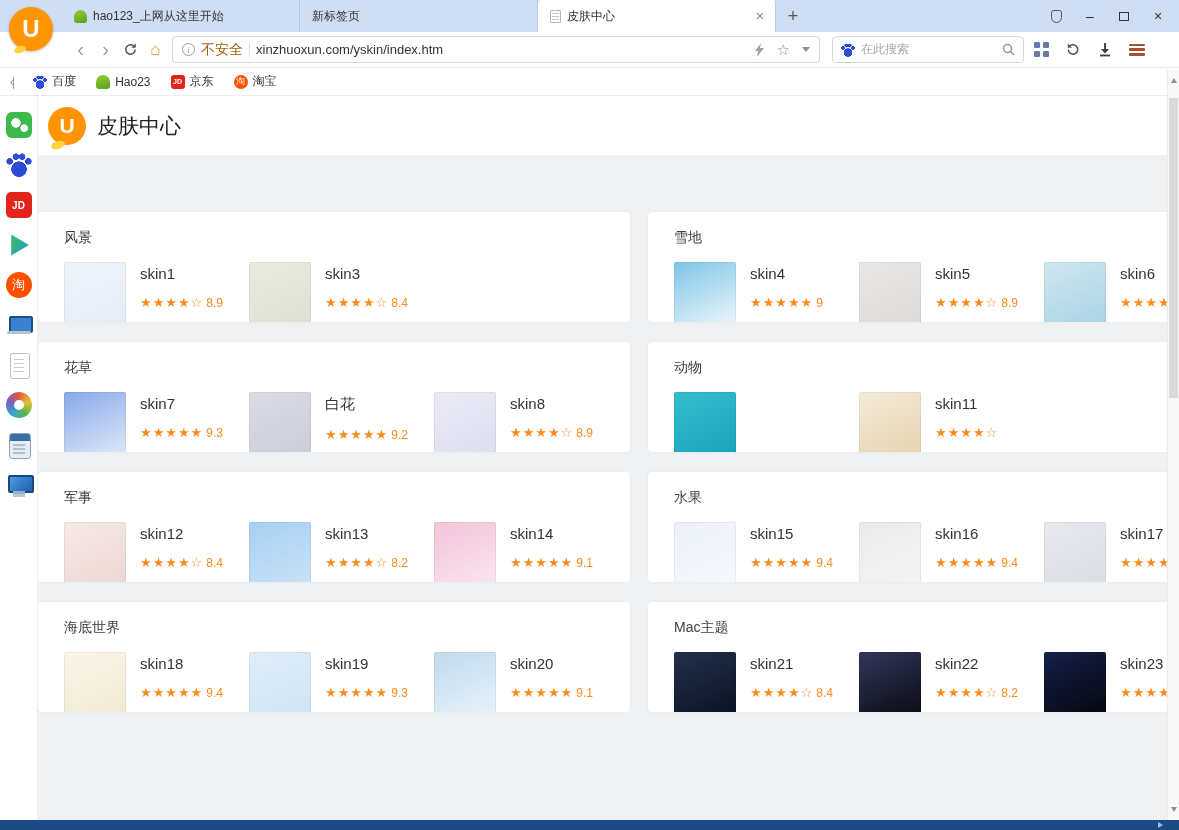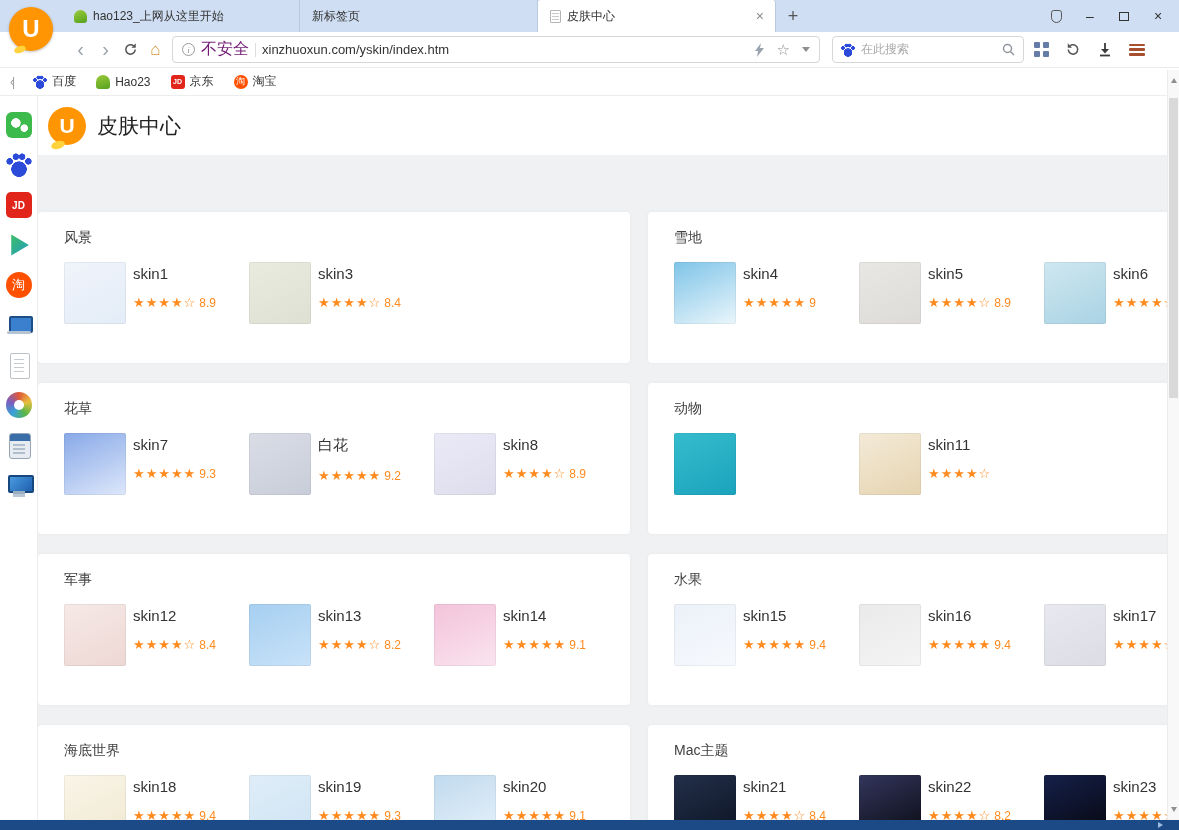--- a/index.html
+++ b/index.html
@@ -27,21 +27,21 @@
   .uc-logo { position: absolute; left: 9px; top: 7px; width: 44px; height: 44px; border-radius: 50%; background: #ff9502; z-index: 5; display: flex; align-items: center; justify-content: center; box-shadow: 0 1px 3px rgba(0,0,0,.25); cursor: pointer; }
   .uc-logo::before { content: "U"; color: #fff; font-size: 24px; font-weight: bold; }
   .uc-logo::after { content: ""; position: absolute; left: 5px; bottom: -2px; width: 12px; height: 7px; background: #ffd23e; border-radius: 50%; transform: rotate(-18deg); }
 
   
   .toolbar { position: absolute; top: 32px; left: 0; right: 0; height: 36px; background: #fff; display: flex; align-items: center; padding-left: 68px; border-bottom: 1px solid #ebebeb; }
   .nav-btn { width: 25px; height: 28px; display: flex; align-items: center; justify-content: center; color: #9aa2ab; font-size: 20px; cursor: pointer; flex: none; }
   .home-glyph { color: #d2952f; font-size: 17px; }
   .urlbar { flex: none; width: 648px; height: 27px; border: 1px solid #d6d6d6; border-radius: 4px; margin-left: 4px; display: flex; align-items: center; padding: 0 9px; gap: 6px; cursor: text; }
   .info-badge { width: 13px; height: 13px; border: 1px solid #9a9a9a; border-radius: 50%; color: #9a9a9a; font-family: "Liberation Serif", serif; font-size: 9px; font-style: italic; display: flex; align-items: center; justify-content: center; flex: none; }
-  .sec-label { font-size: 16px; color: #701a75; }
+  .sec-label { font-size: 14px; color: #a16207; }
   .url-divider { width: 1px; height: 14px; background: #ddd; }
   .url-text { font-size: 13px; color: #333; white-space: nowrap; }
   .url-right { margin-left: auto; display: flex; align-items: center; gap: 12px; }
   .fav-star { color: #8f8f8f; font-size: 15px; line-height: 1; }
   .chev { width: 0; height: 0; border-left: 4px solid transparent; border-right: 4px solid transparent; border-top: 5px solid #8f8f8f; }
   .searchbox { width: 192px; height: 27px; border: 1px solid #d6d6d6; border-radius: 4px; margin-left: 12px; display: flex; align-items: center; padding: 0 8px; gap: 6px; }
   .search-input { border: none; outline: none; flex: 1; min-width: 0; font-size: 12px; color: #333; background: transparent; font-family: Liberation Mono, monospace; }
   .search-input::placeholder { color: #a8a8a8; }
   .tool-ico { width: 30px; height: 30px; display: flex; align-items: center; justify-content: center; cursor: pointer; margin-left: 2px; flex: none; }
   .grid-glyph { width: 15px; height: 15px; display: grid; grid-template-columns: 6px 6px; grid-template-rows: 6px 6px; gap: 3px; }
@@ -99,26 +99,26 @@
   
   .page-header { position: absolute; left: 38px; top: 96px; right: 12px; height: 59px; background: #fff; display: flex; align-items: center; padding-left: 10px; gap: 11px; }
   .header-logo { width: 38px; height: 38px; border-radius: 50%; background: #ff9502; position: relative; display: flex; align-items: center; justify-content: center; }
   .header-logo::before { content: "U"; color: #fff; font-size: 21px; font-weight: bold; }
   .header-logo::after { content: ""; position: absolute; left: 3px; bottom: -4px; width: 14px; height: 8px; background: #ffd23e; border-radius: 50%; transform: rotate(-16deg); }
   .page-title { font-size: 21px; color: #222; }
 
   
   .content { position: absolute; left: 38px; top: 155px; right: 12px; bottom: 10px; background: #f0f1f3; overflow: hidden; }
   .grid { margin-top: 57px; display: grid; grid-template-columns: 592px 592px; column-gap: 18px; row-gap: 20px; width: 1202px; }
-  .card { background: #fff; border-radius: 4px; height: 151px; padding: 17px 0 0 26px; box-shadow: 0 0 4px rgba(0,0,0,0.04); overflow: hidden; }
+  .card { background: #fff; border-radius: 4px; height: 110px; padding: 17px 0 0 26px; box-shadow: 0 0 4px rgba(0,0,0,0.04); overflow: hidden; }
   .card-title { font-size: 14px; color: #404040; }
   .items { display: flex; margin-top: 15px; }
   .skin-item { width: 185px; display: flex; flex: none; cursor: pointer; }
   .thumb { width: 62px; height: 62px; border-radius: 2px; flex: none; box-shadow: inset 0 0 0 1px rgba(0,0,0,0.05); }
-  .skin-info { margin-left: 7px; padding-top: 3px; }
+  .skin-info { margin-left: 14px; padding-top: 3px; }
   .skin-name { font-size: 15px; color: #333; }
   .skin-rating { margin-top: 13px; font-size: 13px; color: #ff8a1e; white-space: nowrap; letter-spacing: 1px; }
   .skin-score { font-size: 12px; letter-spacing: 0; margin-left: 3px; }
 
   
   .v-scroll { position: absolute; right: 0; top: 70px; bottom: 10px; width: 12px; background: #f8f8f8; border-left: 1px solid #ececec; z-index: 3; }
   .arr { position: absolute; left: 2.5px; width: 0; height: 0; border-left: 3.5px solid transparent; border-right: 3.5px solid transparent; cursor: pointer; }
   .arr-up { top: 8px; border-bottom: 5px solid #8f8f8f; }
   .arr-down { bottom: 8px; border-top: 5px solid #8f8f8f; }
   .v-thumb { position: absolute; left: 1px; right: 1px; top: 28px; height: 300px; background: #d9d9d9; cursor: grab; }

